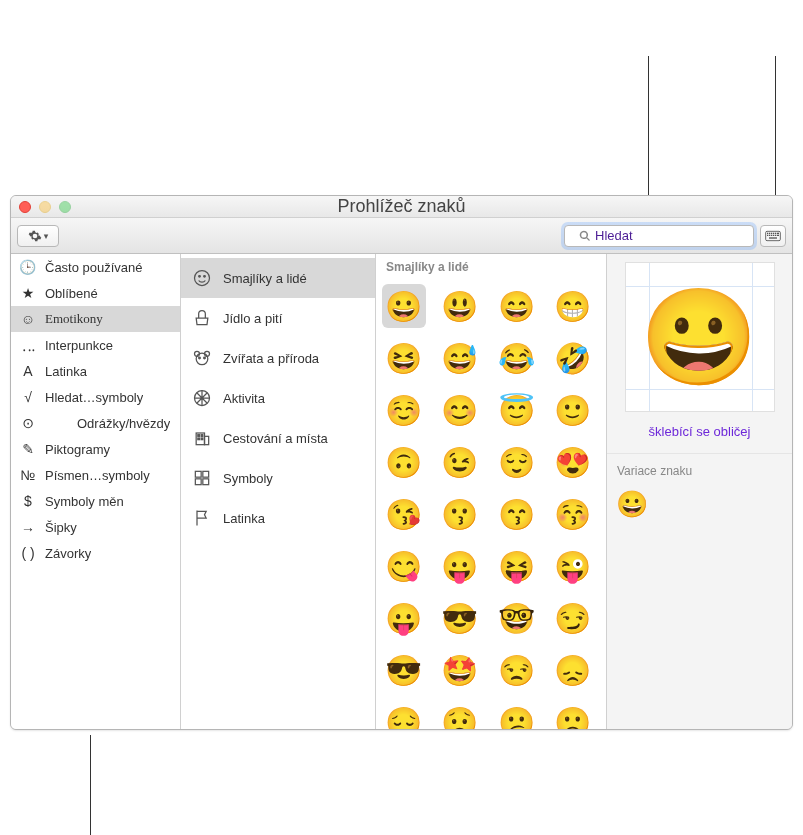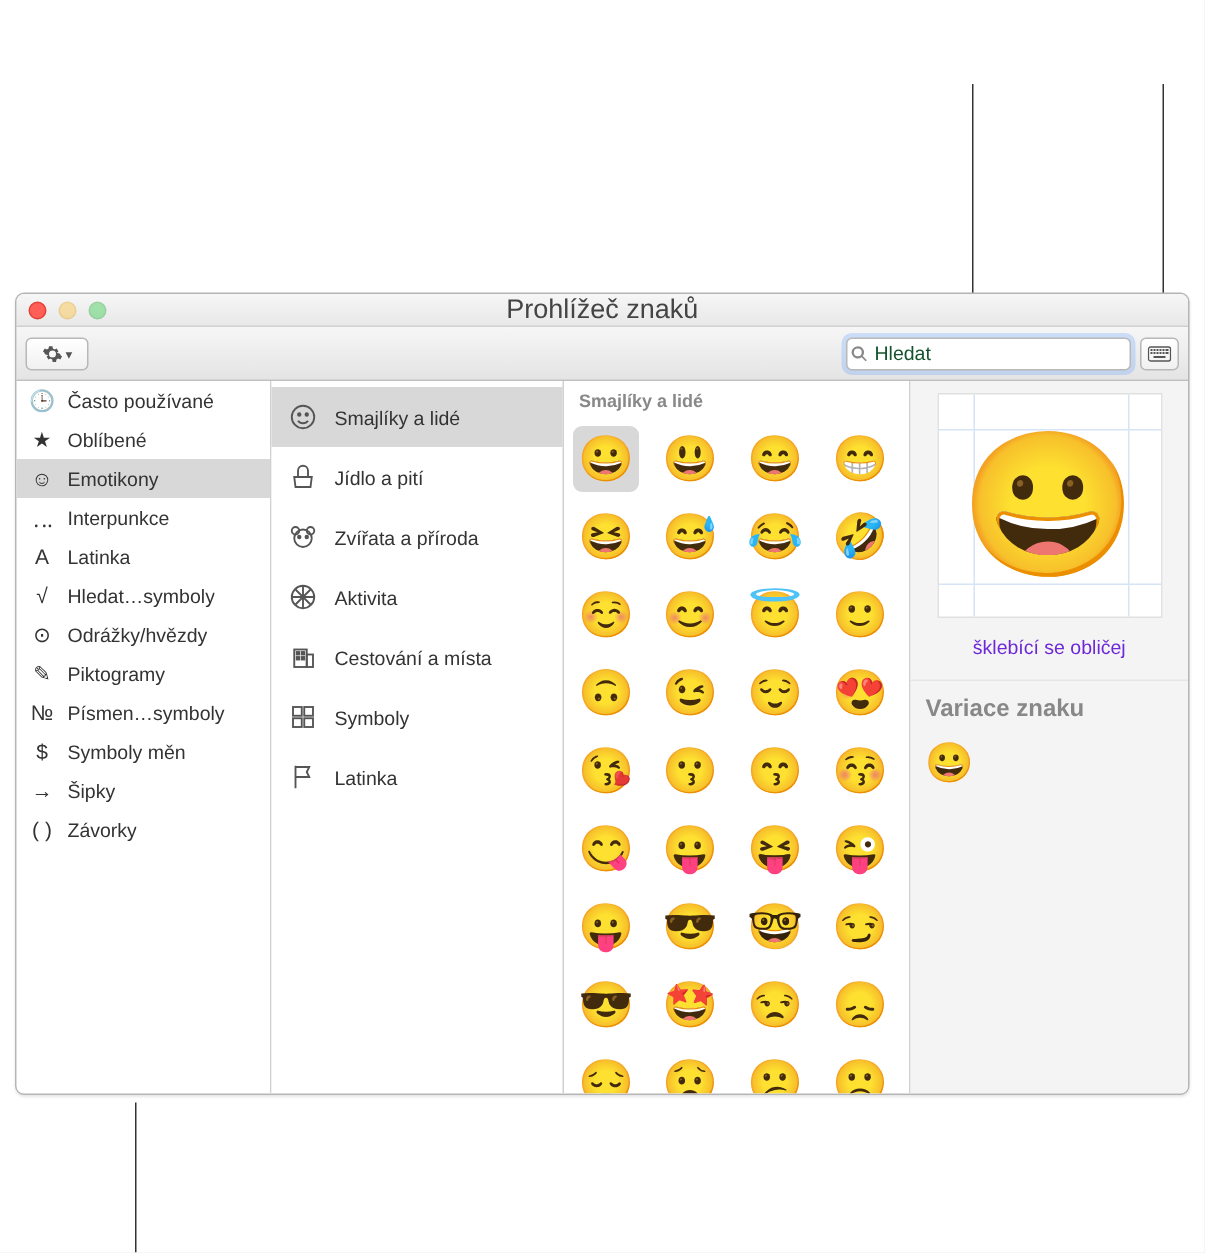--- a/index.html
+++ b/index.html
@@ -60,22 +60,22 @@
   font-size: 12px; color: #555;
 }
 .gear-btn svg { width: 14px; height: 14px; }
 .search {
   margin-left: auto;
   width: 190px; height: 22px;
   background: #fff;
   border: 1px solid #b8b8b8;
   border-radius: 4px;
   display: flex; align-items: center;
-  padding: 0 2px;
-  color: #14532d;
+  padding: 0 14px;
+  color: #4c1d95;
   font-size: 13px;
   box-shadow: 0 0 0 3px rgba(80,150,255,0.25);
 }
 .search svg { width: 12px; height: 12px; margin-right: 4px; fill: #888; }
 .keyb-btn {
   width: 26px; height: 22px;
   background: linear-gradient(#fff,#f0f0f0);
   border: 1px solid #b8b8b8;
   border-radius: 4px;
   display: flex; align-items: center; justify-content: center;
@@ -169,21 +169,21 @@
 .pv-btn {
   margin: 4px 8px;
   height: 20px;
   background: linear-gradient(#fff,#f0f0f0);
   border: 1px solid #b8b8b8;
   border-radius: 4px;
   font-size: 12px;
   display: flex; align-items: center; justify-content: center;
 }
 .sect-head {
-  font-size: 16px; font-weight: 700; color: #888;
+  font-size: 12px; font-weight: 400; color: #888;
   padding: 10px 10px 4px;
   border-top: 1px solid #e5e5e5;
   margin-top: 6px;
 }
 .var-row { padding: 4px 8px; }
 .var-cell {
   width: 36px; height: 36px;
   display: flex; align-items: center; justify-content: center;
   font-size: 26px;
 }
@@ -244,37 +244,37 @@
         <div class="sb-item">
           <span class="ic">🕒</span>
           <span style="overflow: hidden; text-overflow: ellipsis;">Často používané</span>
         </div>
         <div class="sb-item">
           <span class="ic">★</span>
           <span style="overflow: hidden; text-overflow: ellipsis;">Oblíbené</span>
         </div>
         <div class="sb-item selected">
           <span class="ic">☺</span>
-          <span style="overflow: hidden; text-overflow: ellipsis;">Emotikony</span>
+          <span style="overflow: hidden; text-overflow: ellipsis; font-family: Liberation Serif, serif;">Emotikony</span>
         </div>
         <div class="sb-item">
           <span class="ic">․‥</span>
           <span style="overflow: hidden; text-overflow: ellipsis;">Interpunkce</span>
         </div>
         <div class="sb-item">
           <span class="ic">A</span>
           <span style="overflow: hidden; text-overflow: ellipsis;">Latinka</span>
         </div>
         <div class="sb-item">
           <span class="ic">√</span>
           <span style="overflow: hidden; text-overflow: ellipsis;">Hledat…symboly</span>
         </div>
         <div class="sb-item">
           <span class="ic">⊙</span>
-          <span style="overflow: hidden; text-overflow: ellipsis;">Odrážky/hvězdy</span>
+          <span style="overflow: hidden; text-overflow: ellipsis; margin-left: 32px;">Odrážky/hvězdy</span>
         </div>
         <div class="sb-item">
           <span class="ic">✎</span>
           <span style="overflow: hidden; text-overflow: ellipsis;">Piktogramy</span>
         </div>
         <div class="sb-item">
           <span class="ic">№</span>
           <span style="overflow: hidden; text-overflow: ellipsis;">Písmen…symboly</span>
         </div>
         <div class="sb-item">

